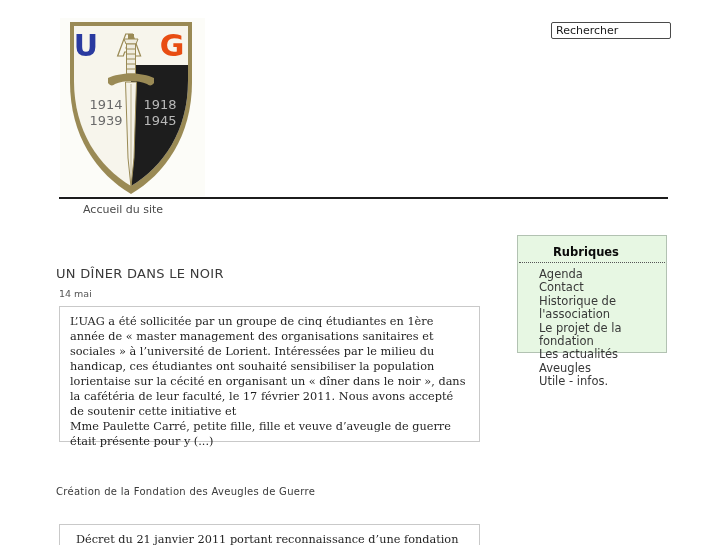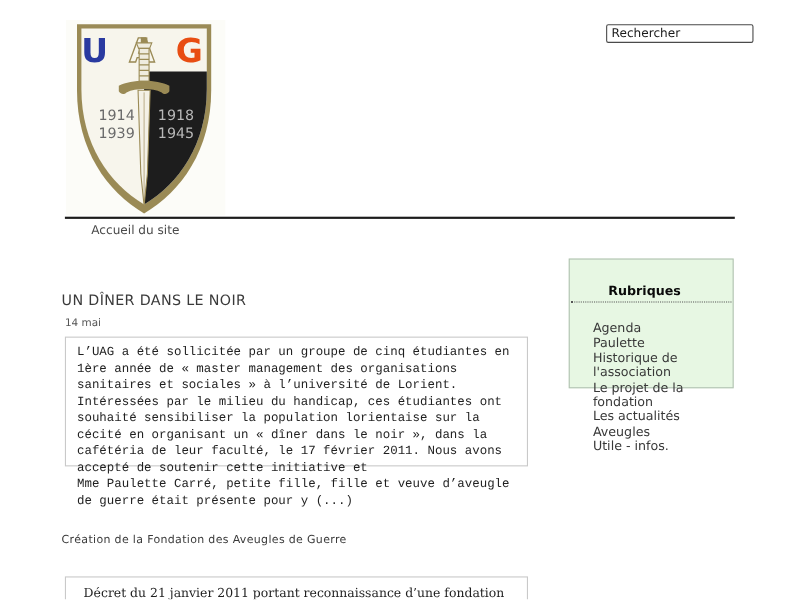--- a/index.html
+++ b/index.html
@@ -4,49 +4,49 @@
 <style>
   * { margin:0; padding:0; box-sizing:border-box; }
   html,body { background:#ffffff; }
   body { font-family:"DejaVu Sans", sans-serif; }
   .page { position:relative; width:727px; height:545px; background:#ffffff; overflow:hidden; }
 
   
   .logo { position:absolute; left:60px; top:18px; width:145px; height:178px; }
 
   
-  .search-input { position:absolute; left:551px; top:22px; width:134px; height:17px;
+  .search-input { position:absolute; left:551px; top:22px; width:120px; height:17px;
     border:1px solid #4a4a4a; border-radius:2px; background:#ffffff;
     font-family:"DejaVu Sans", sans-serif; font-size:11px; color:#1a1a1a; padding:4px 4px; }
 
   
   .topline { position:absolute; left:59px; top:197px; width:609px; height:2px; background:#1c1c1c; }
   .home-link { position:absolute; left:59px; top:203px; font-size:11px; color:#4a4a4a;
     text-decoration:none; cursor:pointer;margin-left:24px; }
 
   
   .main-title { position:absolute; left:59px; top:233px; font-size:13.5px; font-weight:bold;
     color:#252525; letter-spacing:0.2px; }
   .a-title { position:absolute; left:56px; font-weight:normal; color:#3a3a3a; cursor:pointer; }
   .t1 { top:266px; font-size:13px; letter-spacing:0.3px; }
   .t2 { top:486px; font-size:10px; letter-spacing:0.3px; }
   .a-date { position:absolute; left:59px; font-size:9.5px; color:#555555; }
   .d1 { top:288px; }
   .d2 { top:526px; }
   .a-box { position:absolute; left:59px; width:421px; background:#ffffff;
     border:1px solid #c9c9c9; padding:7px 10px;
     font-family:"DejaVu Serif", serif; font-size:11.3px; line-height:15px; color:#1f1f1f; }
-  .b1 { top:306px; height:118px;font-family:Liberation Mono, monospace; }
+  .b1 { top:306px; height:136px; }
   .b2 { top:524px; height:90px; text-indent:6px; }
 
   
   .sidebar { position:absolute; left:517px; top:235px; width:150px; height:118px;
     background:#e7f7e3; border:1px solid #b2c2b2; }
   .sb-title { text-align:center; font-size:11.5px; font-weight:bold; color:#0a0a0a;
-    padding:4px 12px 3px 0; border-bottom:1px dotted #555; margin:17px 1px; }
+    padding:4px 12px 3px 0; border-bottom:1px dotted #555; margin:5px 1px; }
   .sb-item { font-size:11.5px; color:#383838; line-height:13.4px; padding-left:21px; cursor:pointer; }
   .sb-item:first-of-type { margin-top:3px; }
 </style>
 </head>
 <body>
 
 <div class="page">
 
   <div class="logo">
     <svg width="145" height="178" viewBox="0 0 145 178" xmlns="http://www.w3.org/2000/svg">
@@ -94,21 +94,21 @@
 
   <h2 class="a-title t2">Création de la Fondation des Aveugles de Guerre</h2>
   <div class="a-date d2">11 février</div>
   <div class="a-box b2">
     <span>Décret du 21 janvier 2011 portant reconnaissance d’une fondation comme</span>
   </div>
 
   <div class="sidebar">
     <div class="sb-title">Rubriques</div>
     <div class="sb-item">Agenda</div>
-    <div class="sb-item">Paulette</div>
+    <div class="sb-item">Contact</div>
     <div class="sb-item">Historique de l'association</div>
     <div class="sb-item">Le projet de la fondation</div>
     <div class="sb-item">Les actualités</div>
     <div class="sb-item">Aveugles</div>
     <div class="sb-item">Utile - infos.</div>
   </div>
 
 </div>
 
 </body></html>

